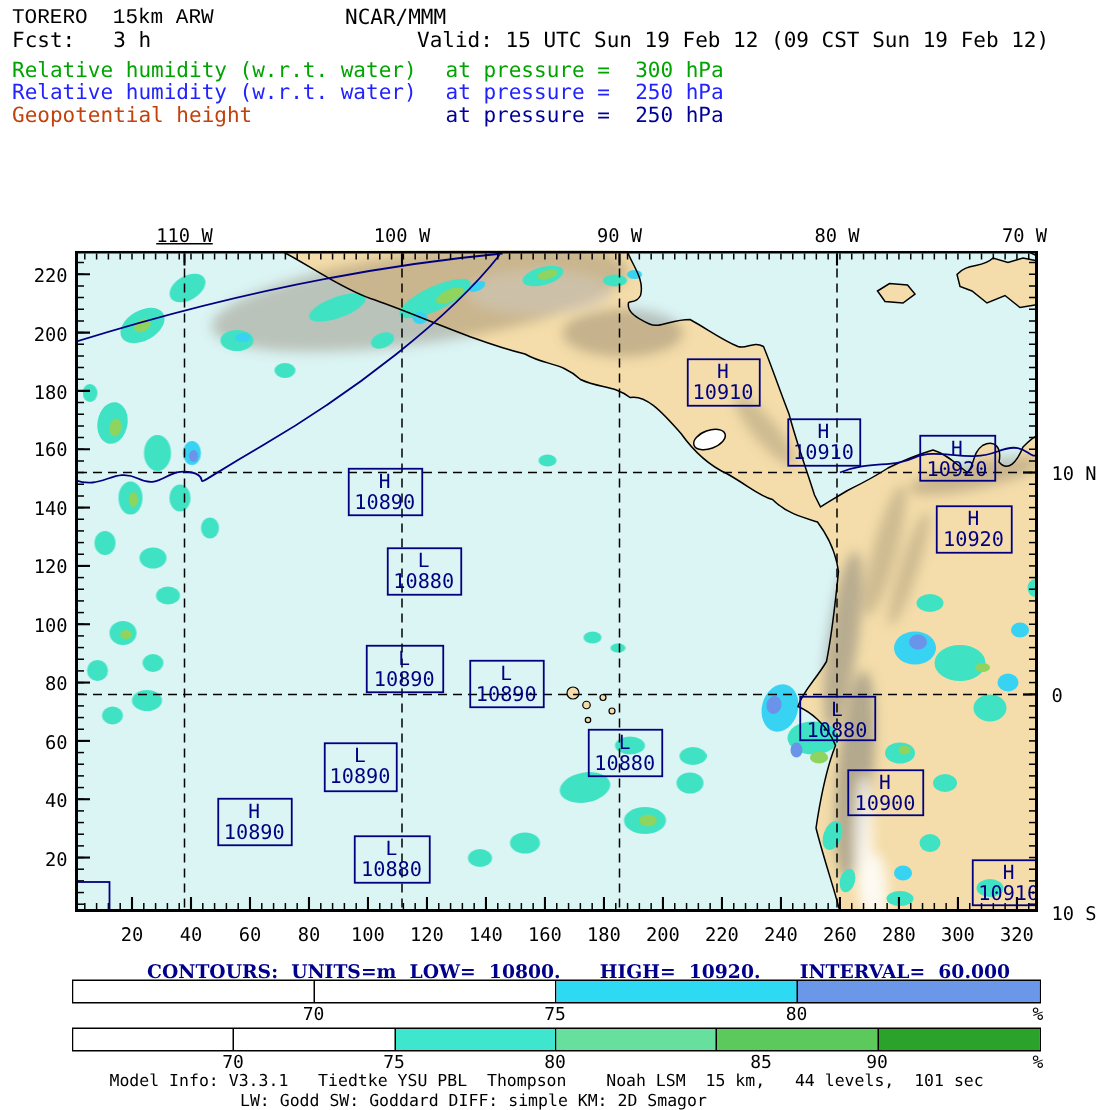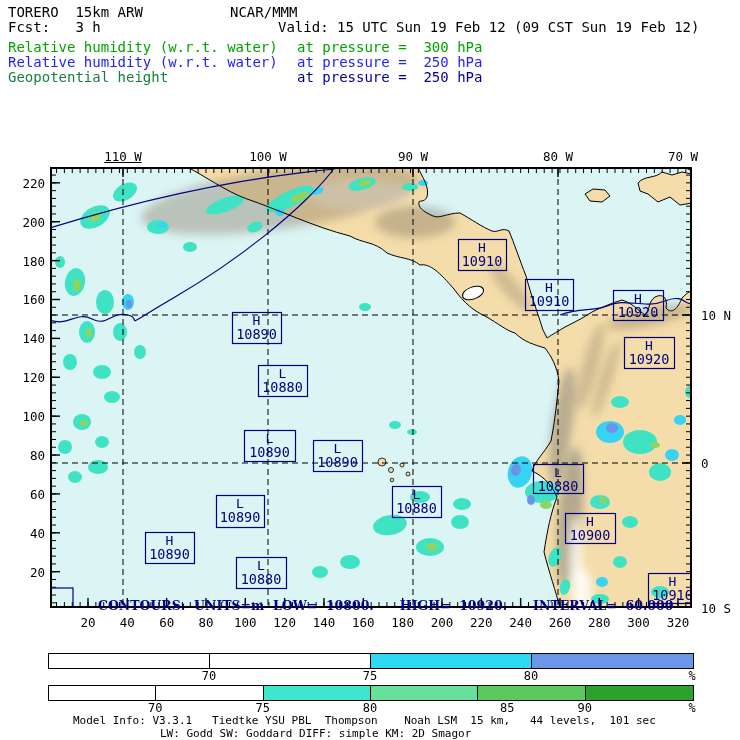--- a/index.html
+++ b/index.html
@@ -9,39 +9,39 @@
   .axlab{position:absolute;font-size:12.5px;color:#000;white-space:pre;}
   .center{text-align:center;}
   .right{text-align:right;}
   #map-svg{position:absolute;left:50px;top:167px;}
   .pT{fill:#3fe3c3;} .pC{fill:#38d2f2;} .pB{fill:#6a93ea;}
   .pG{fill:#8ed45f;}
   .cbar{position:absolute;left:48px;width:644px;height:14px;border:1px solid #000;display:flex;}
   .cbar>div{height:100%;border-right:1px solid #000;box-sizing:border-box;}
   .cbar>div:last-child{border-right:none;}
   .cblab{position:absolute;font-size:12px;color:#000;width:30px;text-align:center;}
-  .contline{position:absolute;left:98px;top:598px;font-family:"DejaVu Serif",serif;
+  .contline{position:absolute;left:98px;top:640px;font-family:"DejaVu Serif",serif;
             font-weight:bold;font-size:12.5px;color:#00008b;white-space:pre;}
   .minfo{position:absolute;font-size:11px;color:#000;white-space:pre;}
 </style>
 </head>
 <body>
 
 <div class="page">
 
-  <div class="hline" style="left:8px;top:6px;">TORERO  15km ARW</div>
+  <div class="hline" style="left:8px;top:6px;font-family:Liberation Mono, monospace;">TORERO  15km ARW</div>
   <div class="hline" style="left:230px;top:6px;">NCAR/MMM</div>
   <div class="hline" style="left:8px;top:21px;">Fcst:   3 h</div>
   <div class="hline" style="left:278px;top:21px;">Valid: 15 UTC Sun 19 Feb 12 (09 CST Sun 19 Feb 12)</div>
   <div id="fields">
       <div class="hline" style="left: 8px; top: 41px; color: rgb(0, 164, 0);">Relative humidity (w.r.t. water)</div>
       <div class="hline" style="left: 297px; top: 41px; color: rgb(0, 164, 0);">at pressure =  300 hPa</div>
       <div class="hline" style="left: 8px; top: 56px; color: rgb(34, 34, 255);">Relative humidity (w.r.t. water)</div>
       <div class="hline" style="left: 297px; top: 56px; color: rgb(34, 34, 255);">at pressure =  250 hPa</div>
-      <div class="hline" style="left: 8px; top: 71px; color: #15803d; text-align: center;">Geopotential height</div>
+      <div class="hline" style="left: 8px; top: 71px; color: #c2410c; text-align: center;">Geopotential height</div>
       <div class="hline" style="left: 297px; top: 71px; color: rgb(0, 0, 153);">at pressure =  250 hPa</div>
     </div>
 
   <div id="axis-labels">
       <div class="axlab center" style="left: 98px; top: 149px; width: 50px; text-decoration: underline;">110 W</div>
       <div class="axlab center" style="left: 243px; top: 149px; width: 50px;">100 W</div>
       <div class="axlab center" style="left: 388px; top: 149px; width: 50px;">90 W</div>
       <div class="axlab center" style="left: 533px; top: 149px; width: 50px;">80 W</div>
       <div class="axlab center" style="left: 658px; top: 149px; width: 50px;">70 W</div>
       <div class="axlab" style="left: 701px; top: 308px;">10 N</div>

